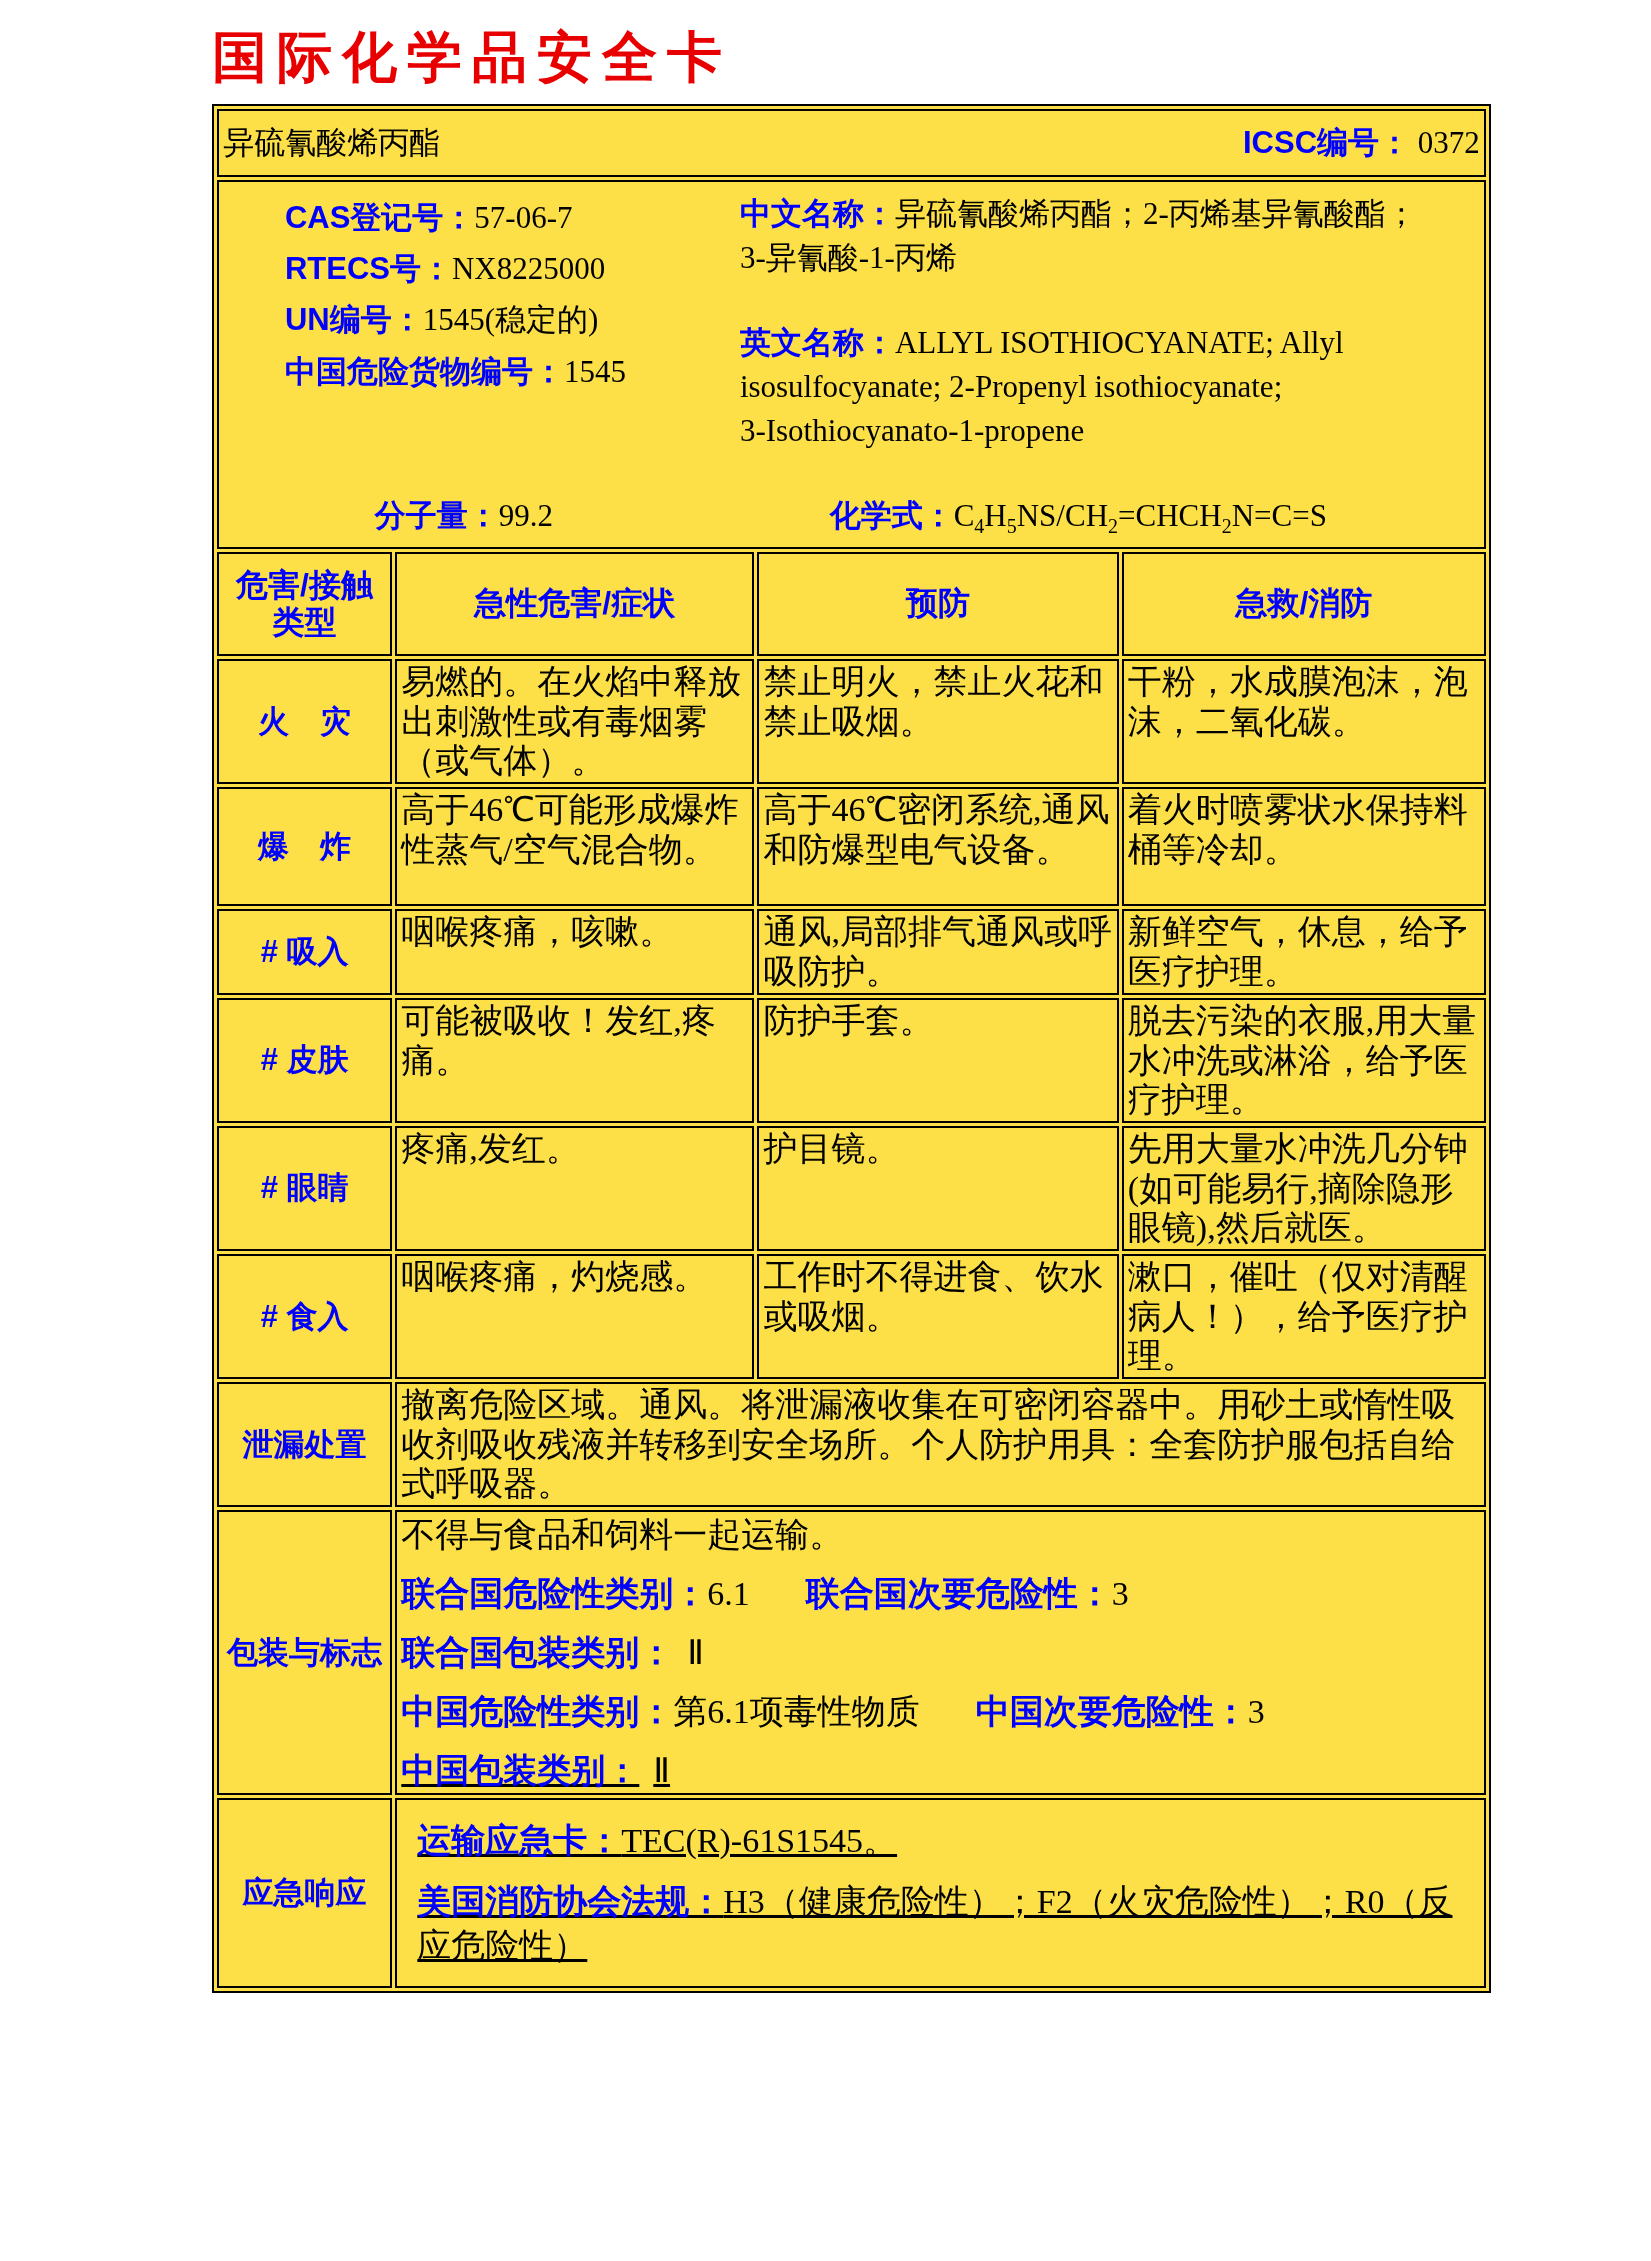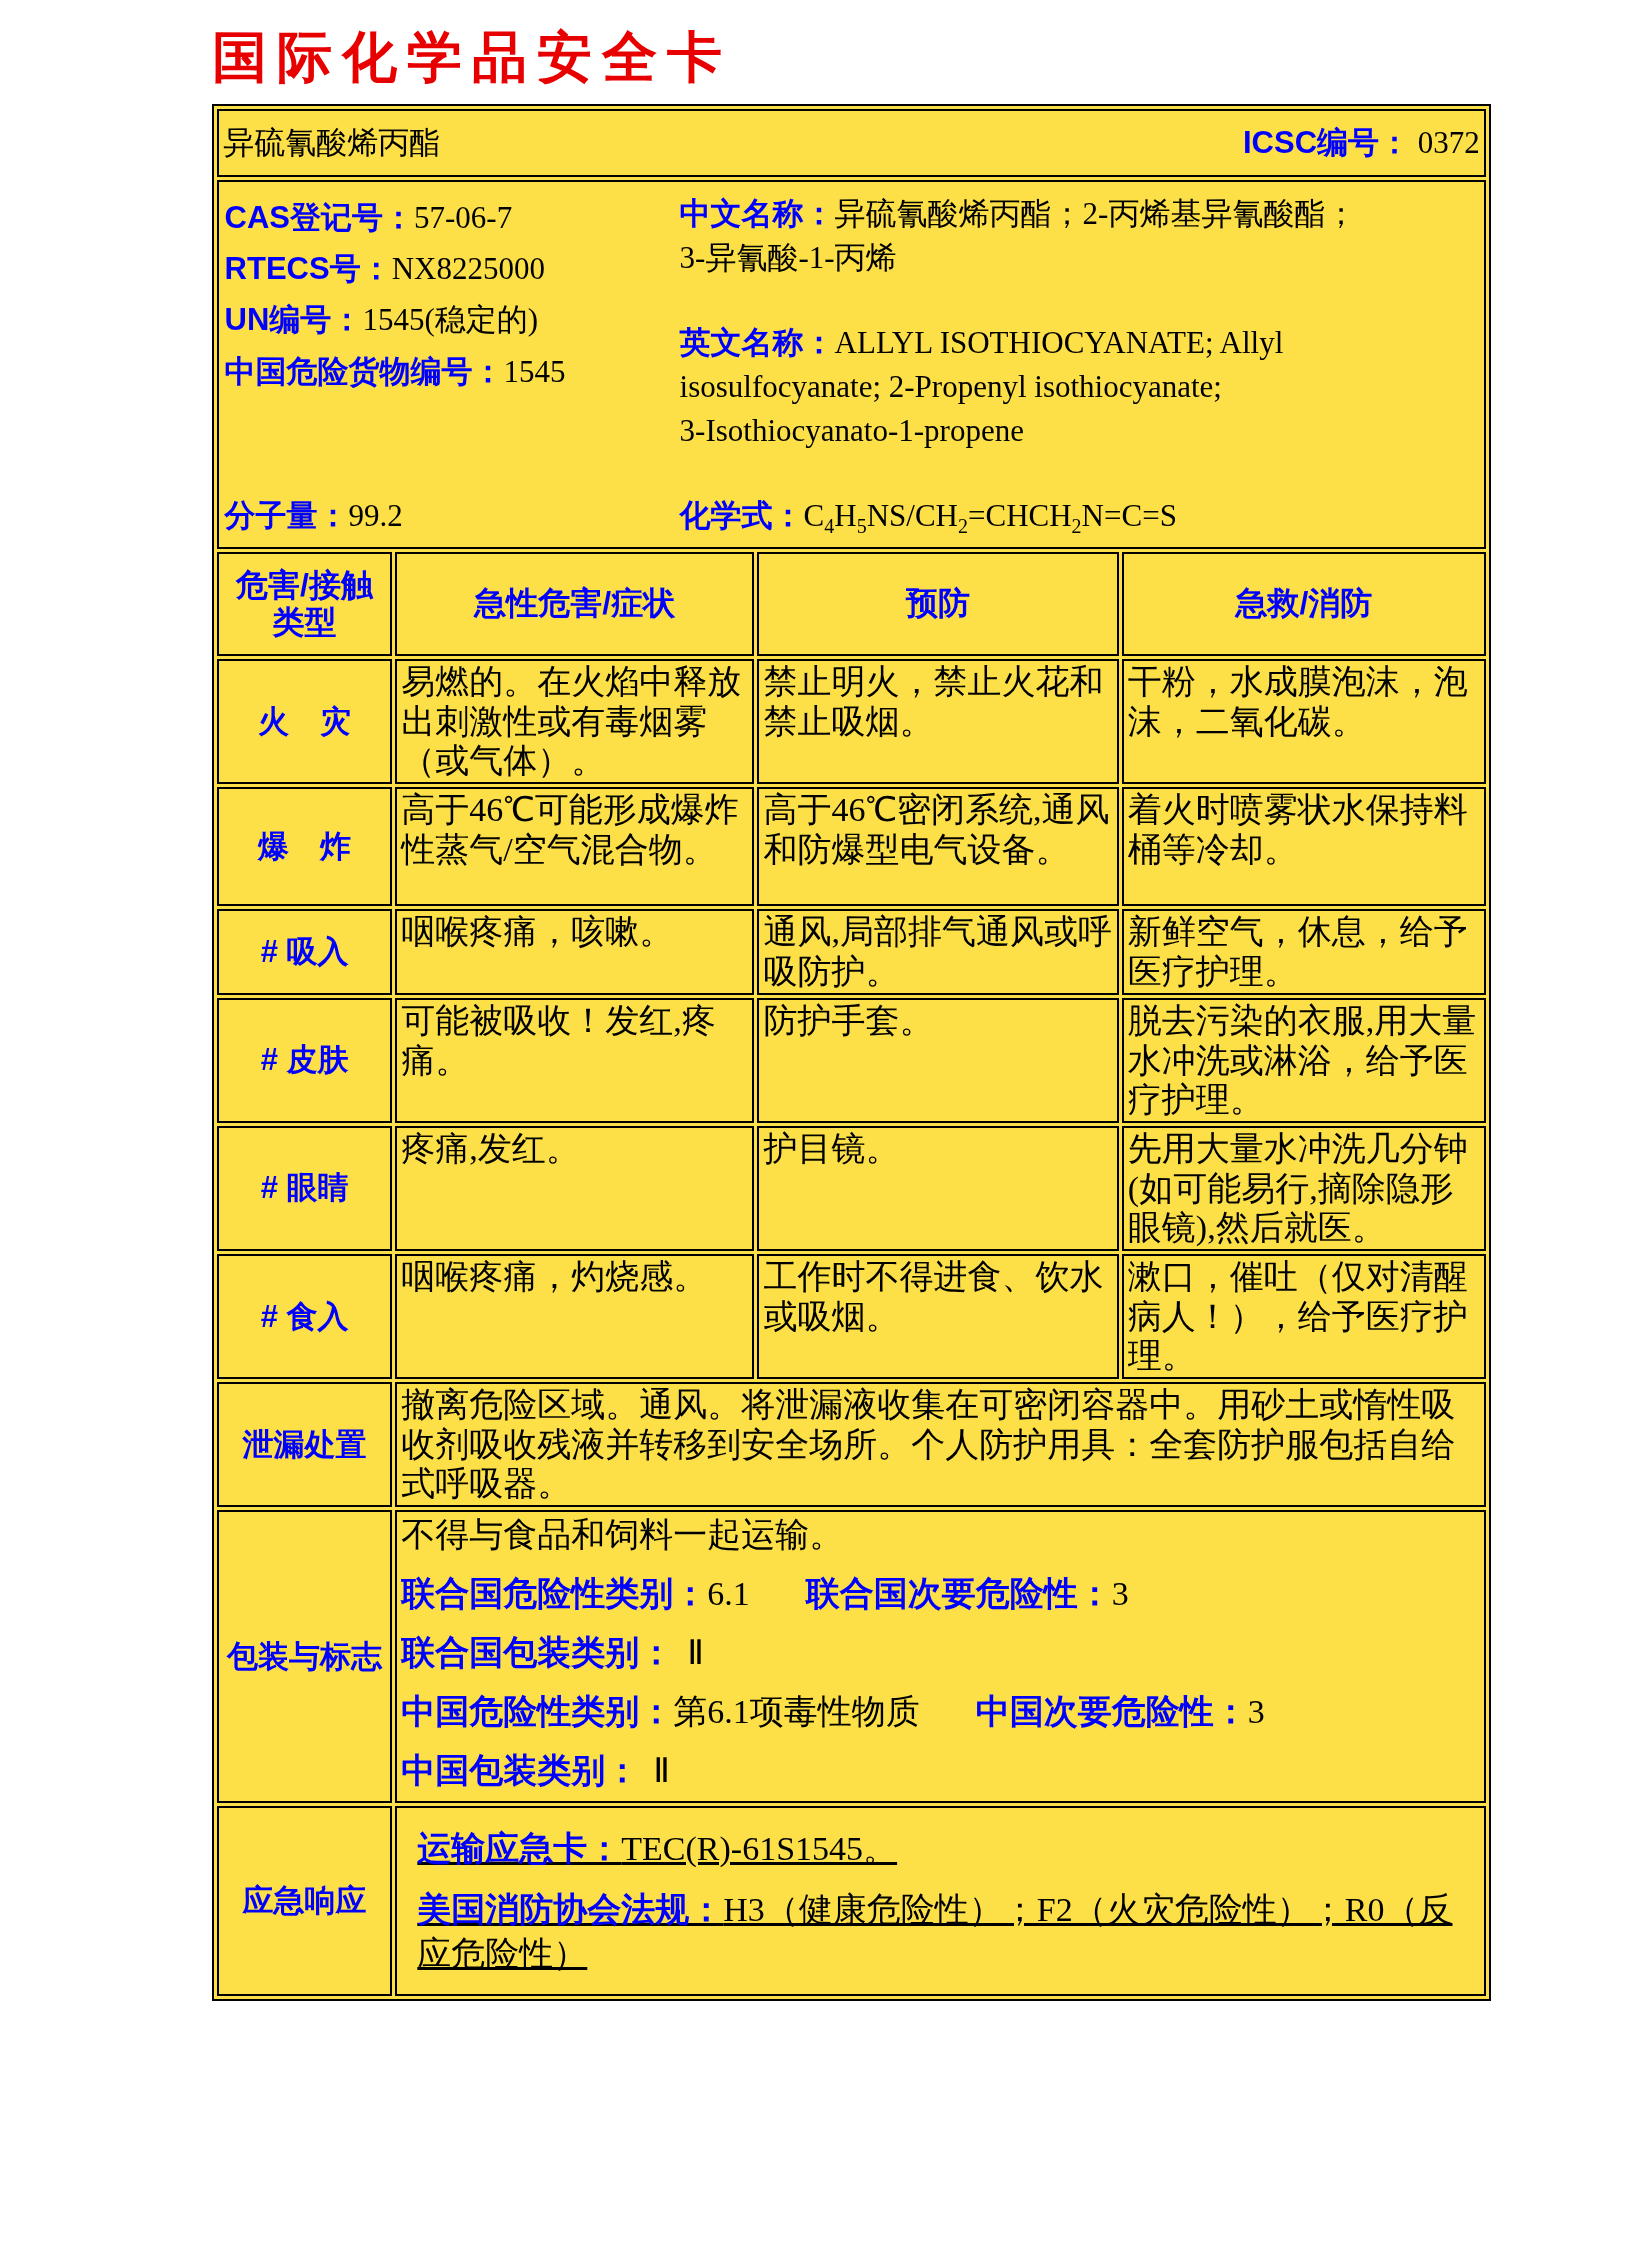--- a/index.html
+++ b/index.html
@@ -13,32 +13,32 @@
      word-break:break-all;overflow:hidden;}
   .blue{color:#0000ff;font-family:"Liberation Sans",sans-serif;font-weight:bold;}
   .val{color:#000;font-family:"Liberation Serif",serif;font-weight:normal;}
   .lab-cell{vertical-align:middle;text-align:center;font-size:31px;}
   .head-cell{vertical-align:middle;text-align:center;font-size:32px;}
   
   .name-cell{vertical-align:middle;font-size:31px;}
   .name-flex{display:flex;justify-content:space-between;align-items:center;}
   
   .info-cell{padding:10px 7px 8.5px 5.6px;}
-  .info-inner{display:flex;flex-direction:column;height:347px;}
+  .info-inner{display:flex;flex-direction:column;height:347px;align-items:center;}
   .info-top{display:flex;}
   .info-left{width:455px;font-size:31px;line-height:1.66;}
   .info-right{flex:1;font-size:31px;line-height:1.42;}
   .pre{white-space:pre-line;}
   .en-block{margin-top:41px;}
   .mol-row{margin-top:auto;display:flex;font-size:31px;}
   .mol-left{width:455px;}
   sub{font-size:20px;}
   
   .pk p{margin:0 0 15.5px 0;line-height:1.25;}
-  .pk p:last-child{margin-bottom:8px;}
+  .pk p:last-child{margin-bottom:0;text-decoration:underline;}
   .em p{margin:16px;line-height:1.3;text-decoration:underline;}
   .gap{display:inline-block;width:56px;}
   .sp{display:inline-block;width:14px;}
 </style>
 </head>
 <body>
 
 <div class="page">
   <div class="card-title">国际化学品安全卡</div>
 

